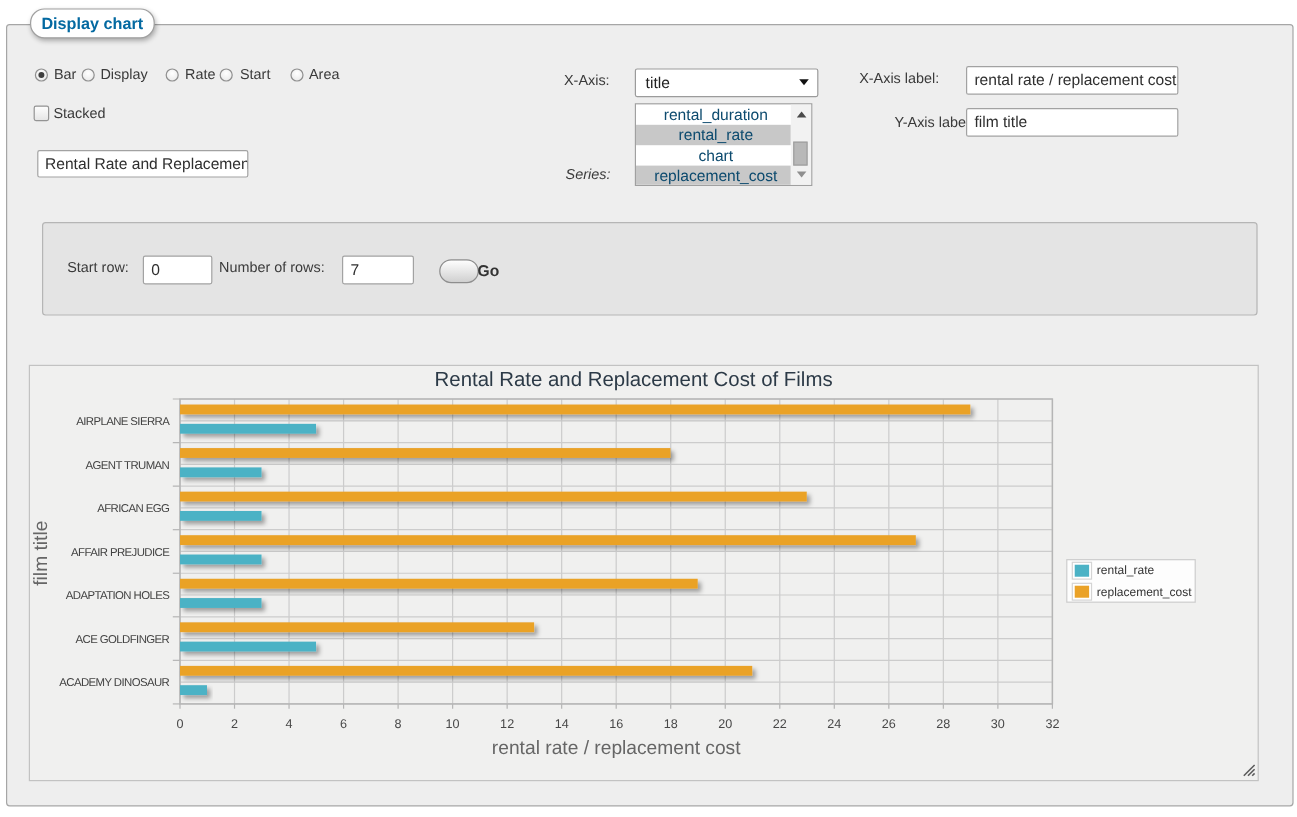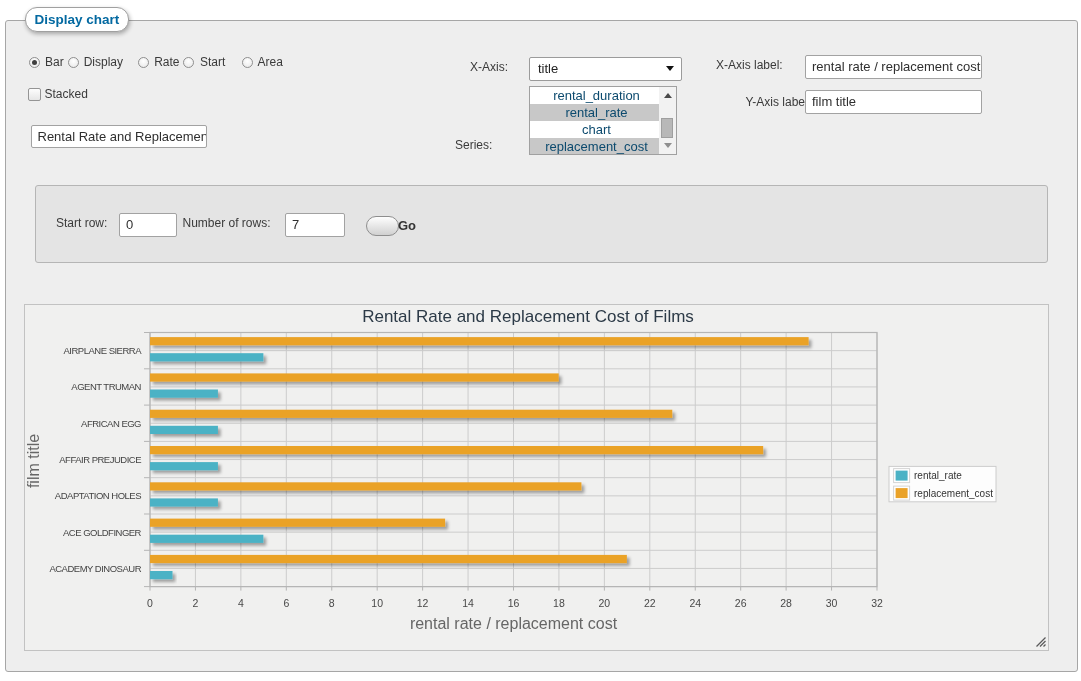--- a/index.html
+++ b/index.html
@@ -44,21 +44,21 @@
     <span class="lbl" style="left:44.5px;top:87px;">Stacked</span>
 
   <div class="inp" style="left:30.5px;top:125px;width:176px;height:23px;">Rental Rate and Replacement Cost of Films</div>
 
   <span class="lbl" style="left:454px;top:60px;width:70px;text-align:center;">X-Axis:</span>
   <div class="abs" style="left:529px;top:56.5px;width:153px;height:24px;background:#fff;
        border:1px solid #9b9b9b;border-radius:2px;font-size:13px;color:#222;line-height:22px;padding-left:8px;">title
     <span style="position:absolute;right:7px;top:8.5px;width:0;height:0;border-left:4.5px solid transparent;border-right:4.5px solid transparent;border-top:5.5px solid #111;"></span>
   </div>
 
-  <span class="lbl" style="left:455px;top:137.5px;width:70px;text-align:left;">Series:</span>
+  <span class="lbl" style="left:455px;top:137.5px;width:70px;text-align:center;font-style:italic;">Series:</span>
   <div class="abs" style="left:529px;top:85.5px;width:148px;height:69px;background:#fff;border:1px solid #a0a0a0;overflow:hidden;">
     <div style="margin-right:17px;">
       <div class="opt">rental_duration</div>
       <div class="opt sel">rental_rate</div>
       <div class="opt">chart</div>
       <div class="opt sel">replacement_cost</div>
     </div>
     <div style="position:absolute;right:0;top:0;width:17px;height:67px;background:#f2f2f2;">
       <span style="position:absolute;left:4.5px;top:6px;width:0;height:0;border-left:4px solid transparent;border-right:4px solid transparent;border-bottom:5px solid #4a4a4a;"></span>
       <div style="position:absolute;left:2px;top:31px;width:12px;height:20px;background:#b8b8b8;border:1px solid #9f9f9f;"></div>

